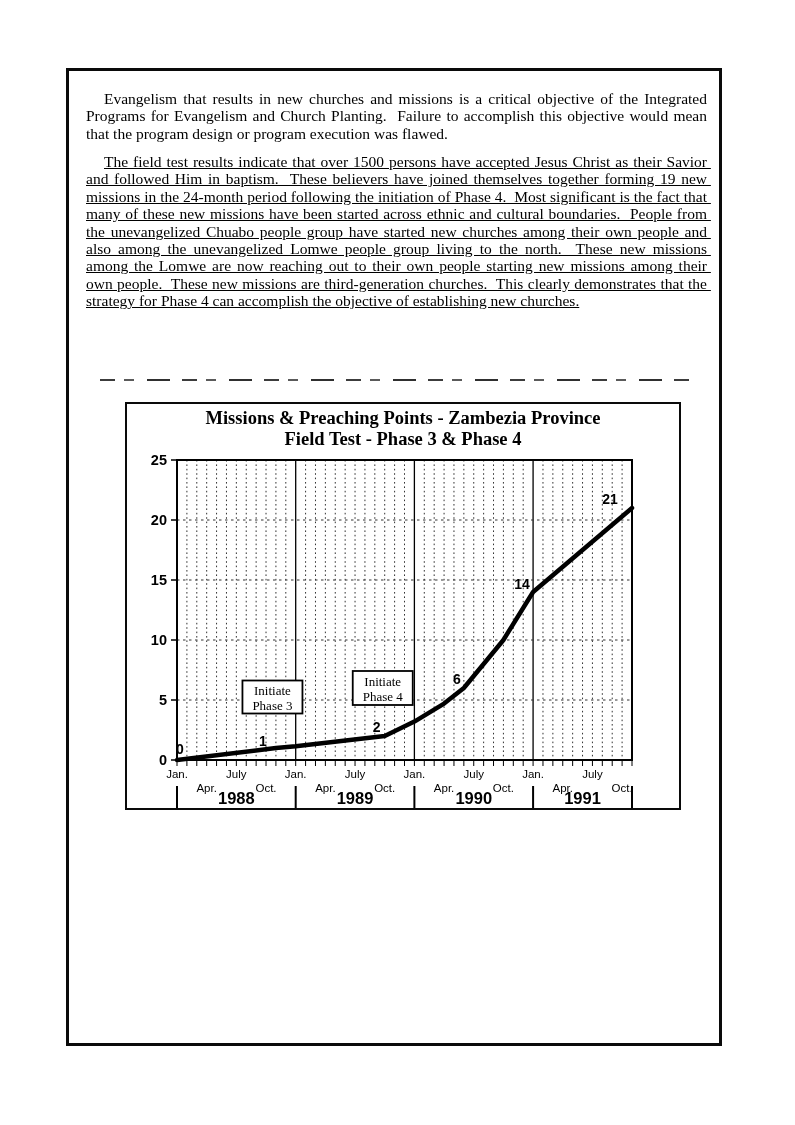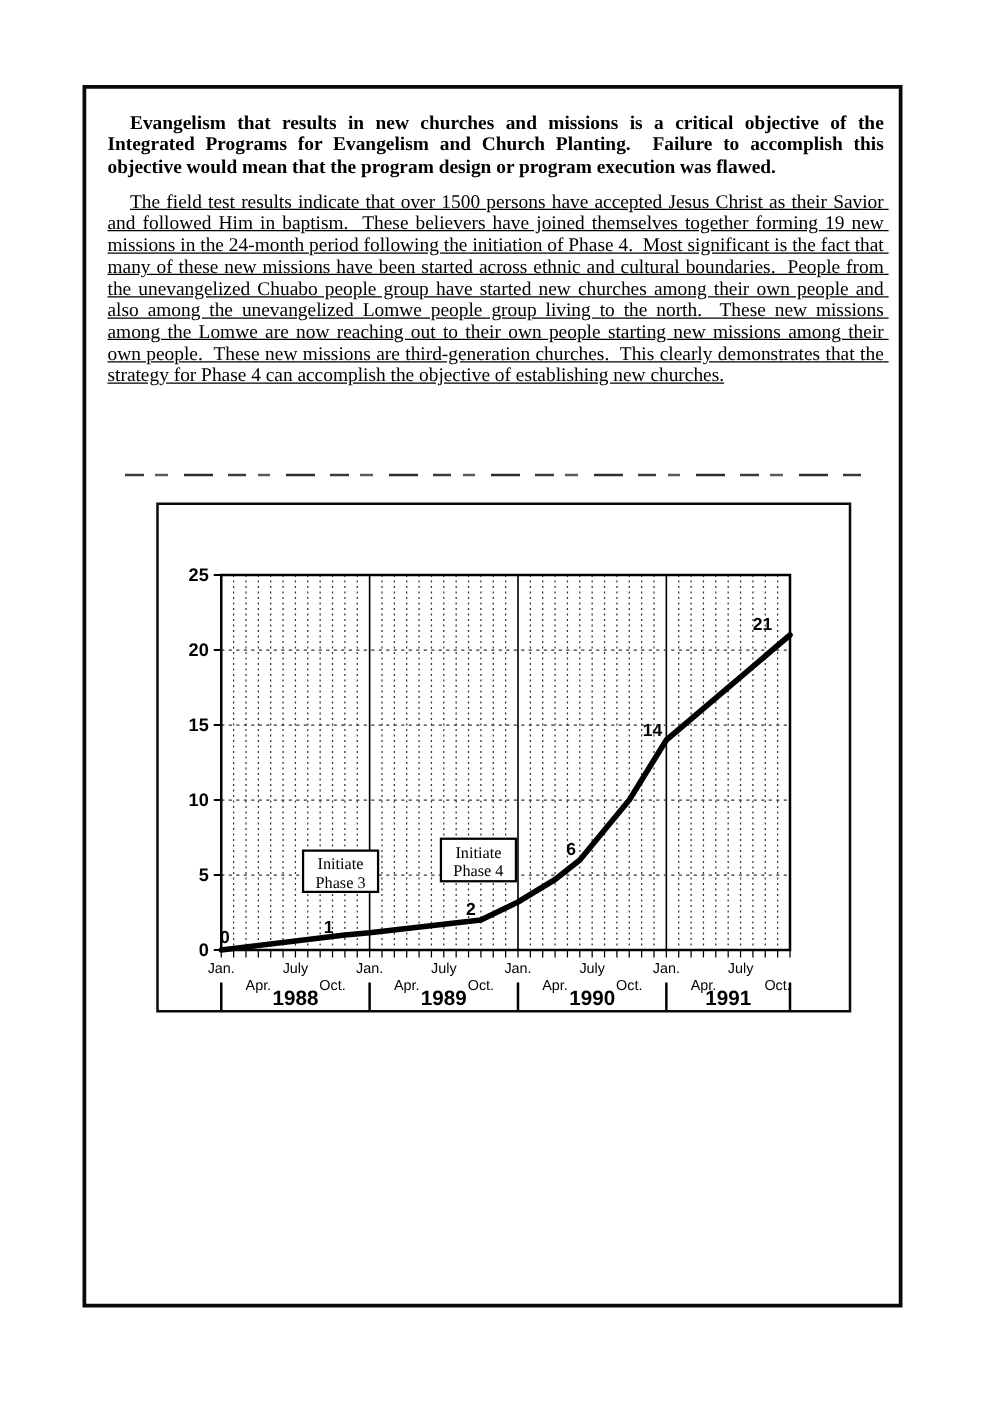--- a/index.html
+++ b/index.html
@@ -9,21 +9,21 @@
   }
   .page-border{
     position:absolute;left:66px;top:68px;width:656px;height:978px;
     border:3px solid #0a0a0a;box-sizing:border-box;background:#fff;
   }
   .para{
     position:absolute;left:86px;width:621px;
     font-size:15.5px;line-height:17.4px;text-align:justify;
     text-indent:18px;white-space:pre-wrap;
   }
-  #para1{top:90px;font-weight:bold;}
+  #para1{top:90px;}
   #para2{top:153px;text-decoration:underline;}
   .dashed-separator{
     position:absolute;left:100px;top:379px;width:590px;height:2px;
     background:repeating-linear-gradient(90deg,
       #3c3c3c 0 15px,transparent 15px 24px,
       #5a5a5a 24px 34px,transparent 34px 47px,
       #2f2f2f 47px 70px,transparent 70px 82px);
   }
   .chart-frame{
     position:absolute;left:125px;top:402px;width:552px;height:404px;
@@ -190,13 +190,17 @@
       <text x="255.7391304347826" y="282" text-anchor="middle" font-size="13" font-weight="normal" fill="#000" font-family="&quot;Liberation Serif&quot;, serif">Initiate</text>
       <text x="255.7391304347826" y="297" text-anchor="middle" font-size="13" font-weight="normal" fill="#000" font-family="&quot;Liberation Serif&quot;, serif">Phase 4</text>
       <polyline points="50,356 148.91304347826087,344 168.69565217391306,342.2 257.7173913043478,332 287.3913043478261,317.6 317.0652173913044,299.6 336.8478260869565,284 376.4130434782609,236 406.0869565217391,188 505,104" fill="none" stroke="#000000" stroke-width="4.5" stroke-linejoin="round" stroke-linecap="round"></polyline>
       <text x="53" y="350" text-anchor="middle" font-size="14" font-weight="bold" fill="#000" font-family="&quot;Liberation Sans&quot;, sans-serif">0</text>
       <text x="135.91304347826087" y="342" text-anchor="middle" font-size="14" font-weight="bold" fill="#000" font-family="&quot;Liberation Sans&quot;, sans-serif">1</text>
       <text x="249.7173913043478" y="328" text-anchor="middle" font-size="14" font-weight="bold" fill="#000" font-family="&quot;Liberation Sans&quot;, sans-serif">2</text>
       <text x="329.8478260869565" y="280" text-anchor="middle" font-size="14" font-weight="bold" fill="#000" font-family="&quot;Liberation Sans&quot;, sans-serif">6</text>
       <text x="395.0869565217391" y="185" text-anchor="middle" font-size="14" font-weight="bold" fill="#000" font-family="&quot;Liberation Sans&quot;, sans-serif">14</text>
       <text x="483" y="100" text-anchor="middle" font-size="14" font-weight="bold" fill="#000" font-family="&quot;Liberation Sans&quot;, sans-serif">21</text>
     </svg>
+  <div class="chart-title">
+    <div>Missions &amp; Preaching Points - Zambezia Province</div>
+    <div>Field Test - Phase 3 &amp; Phase 4</div>
+  </div>
 </div>
 
 </body></html>

